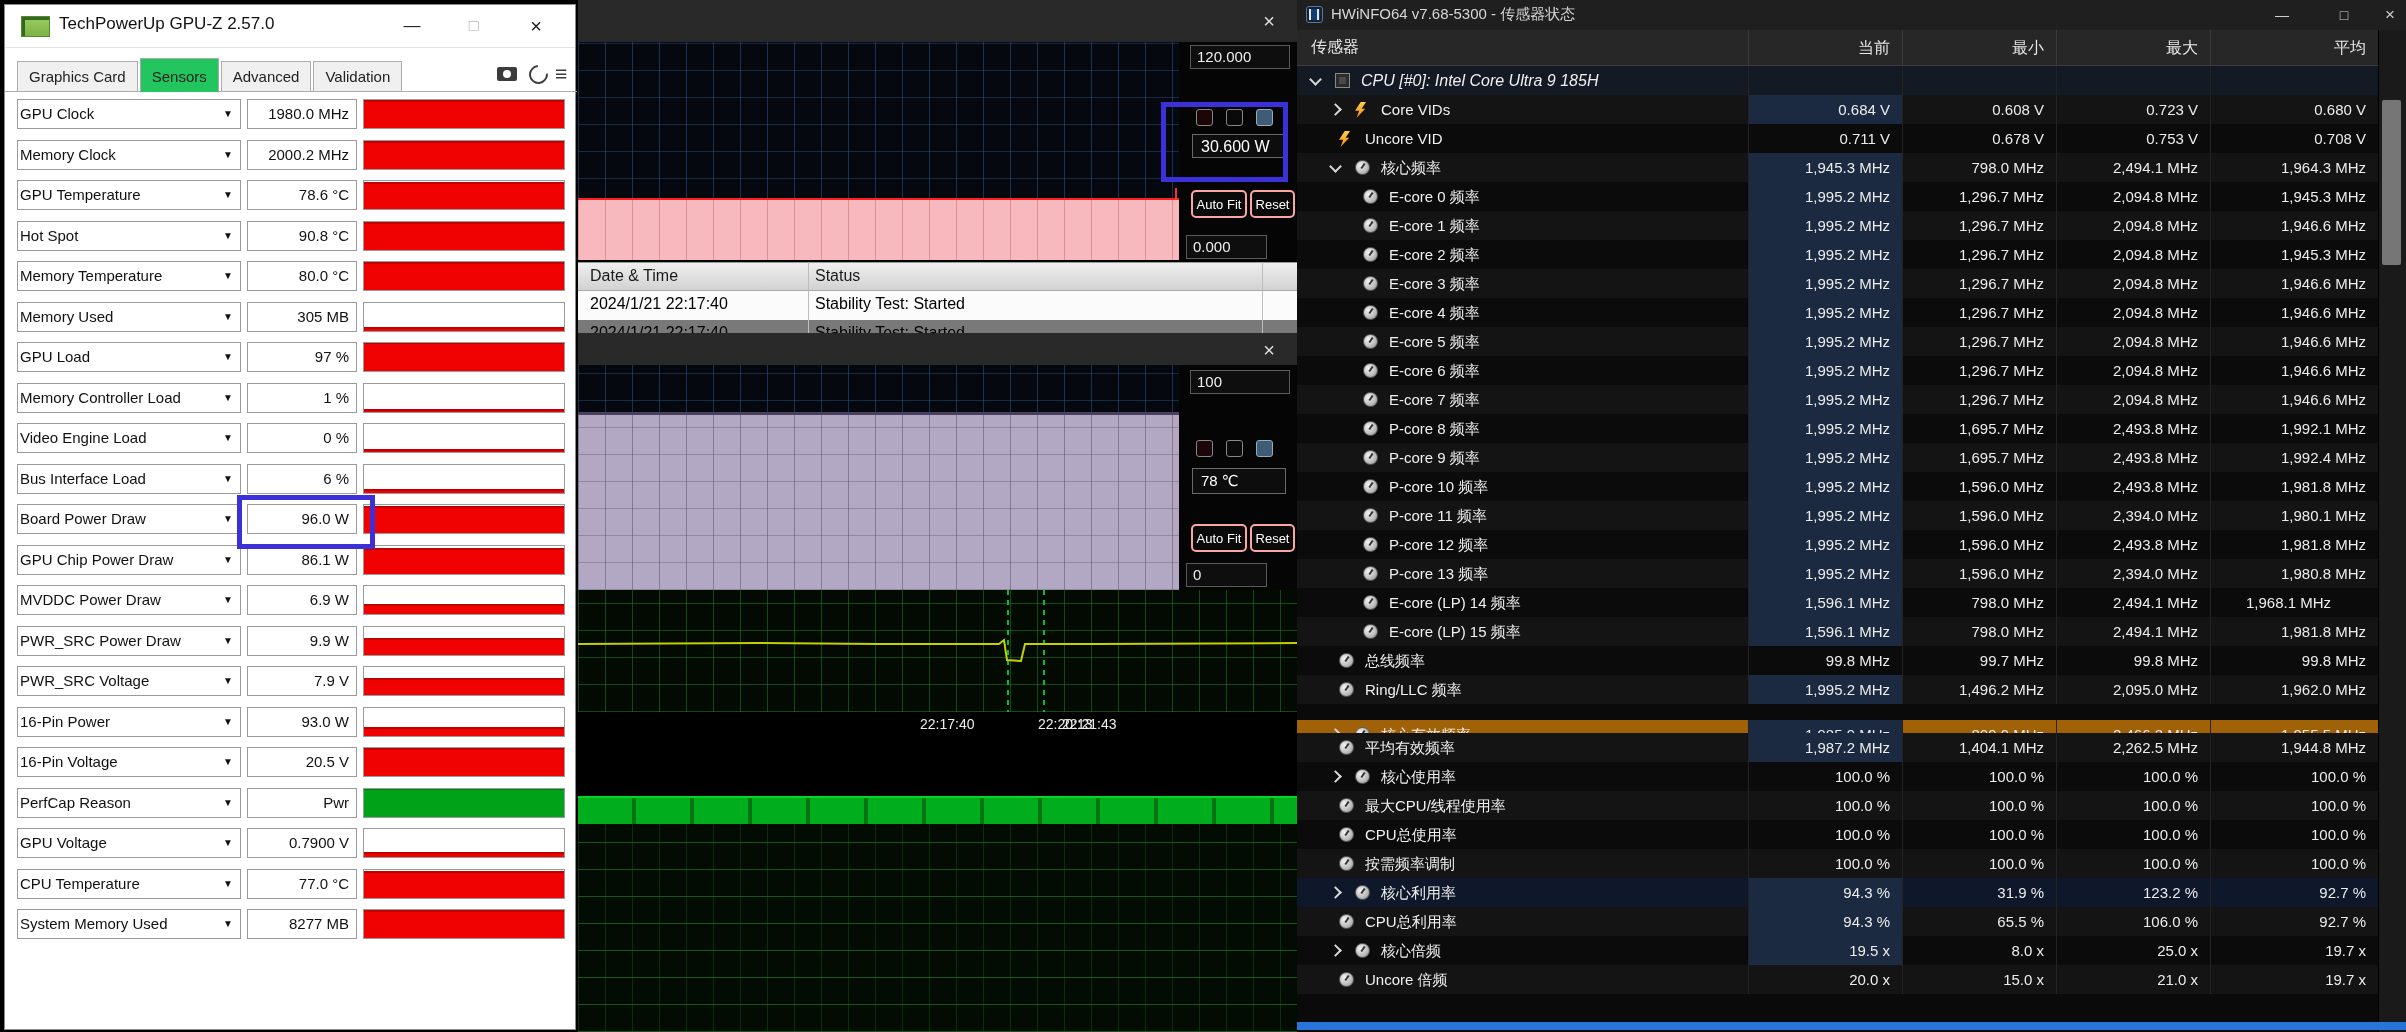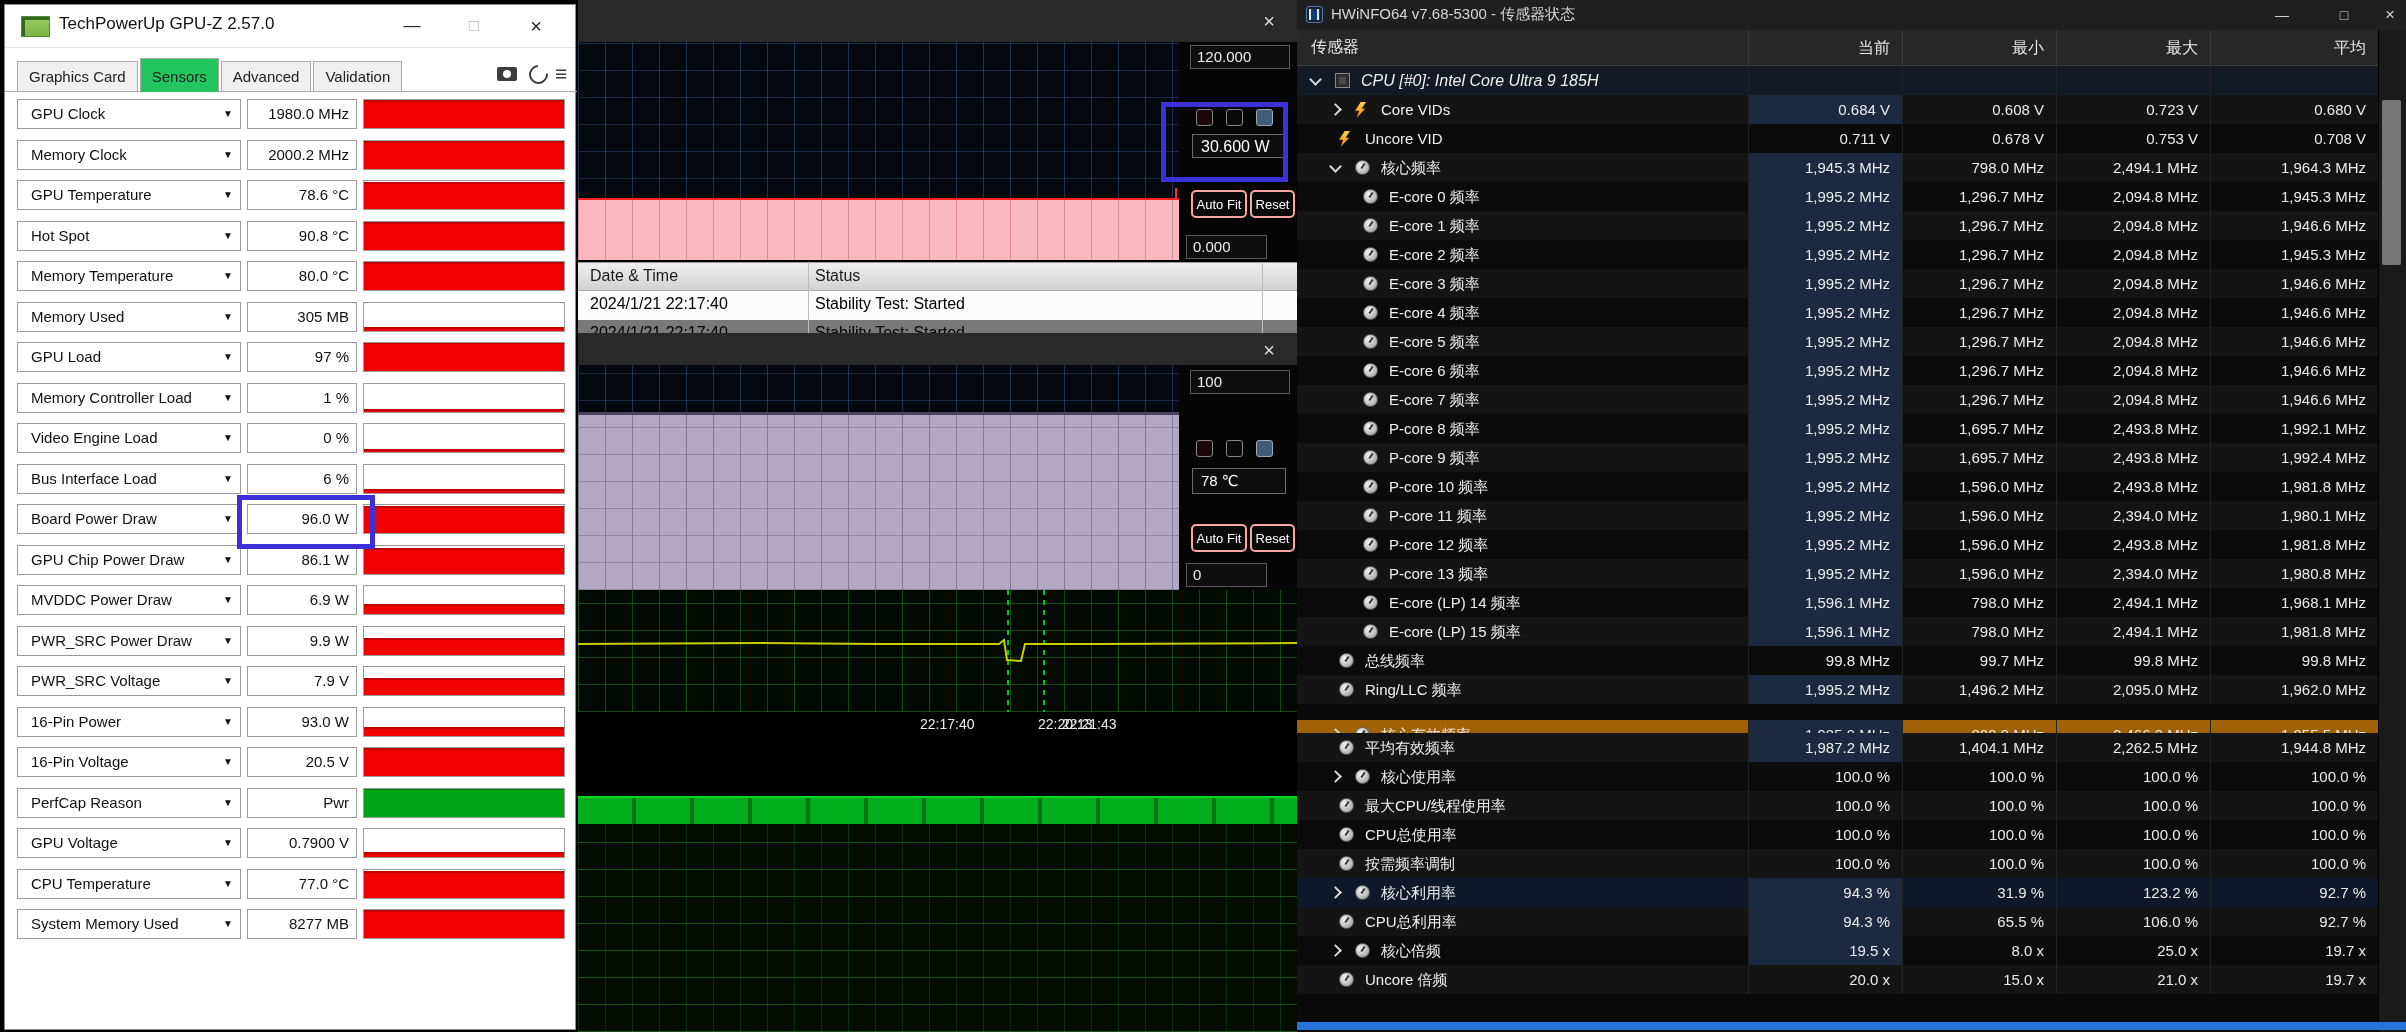--- a/index.html
+++ b/index.html
@@ -15,21 +15,21 @@
   .gz-btn{width:26px;height:26px;top:8px;text-align:center;line-height:26px;font-size:17px;color:#222;}
   .gz-tabs{left:12px;top:50px;height:37px;display:flex;align-items:flex-end;}
   .gz-tab{padding:6px 11px 7px 11px;font-size:15px;color:#222;background:#f0f0f0;border:1px solid #acacac;border-bottom:none;margin-right:2px;}
   .gz-tab.active{background:#22c55e;padding-top:9px;position:relative;z-index:2;border-bottom:1px solid #fff;margin-bottom:-1px;}
   .gz-tabline{left:0;top:86px;width:572px;height:1px;background:#acacac;}
   .gz-cam{left:492px;top:62px;width:20px;height:14px;background:#3c3c3c;border-radius:2px;}
   .gz-cam::after{content:"";position:absolute;left:6px;top:3px;width:8px;height:8px;border-radius:50%;background:#fff;}
   .gz-refresh{left:524px;top:60px;width:15px;height:15px;border:2px solid #3c3c3c;border-radius:50%;border-top-color:transparent;transform:rotate(40deg);}
   .gz-menu{left:550px;top:57px;font-size:21px;color:#3c3c3c;}
   .gz-row{left:0;top:0;width:572px;height:31px;}
-  .gz-label{left:12px;top:0;width:224px;height:30px;background:#fff;border:1px solid #9b9b9b;box-sizing:border-box;font-size:15px;color:#111;line-height:28px;padding-left:13px;}
+  .gz-label{left:12px;top:0;width:224px;height:30px;background:#fff;border:1px solid #9b9b9b;box-sizing:border-box;font-size:15px;color:#111;line-height:28px;padding-left:2px;}
   .gz-caret{position:absolute;right:7px;top:0;font-size:10px;color:#111;line-height:28px;}
   .gz-val{left:242px;top:0;width:110px;height:30px;background:#fff;border:1px solid #9b9b9b;box-sizing:border-box;font-size:15px;color:#111;line-height:28px;text-align:right;padding-right:7px;}
   .gz-spark{left:358px;top:0;width:202px;height:30px;background:#fff;border:1px solid #9b9b9b;box-sizing:border-box;overflow:hidden;}
   .gz-fill{position:absolute;left:0;right:0;bottom:0;}
   #gz-bluebox{left:232px;top:490px;width:138px;height:54px;border:5px solid #3c31d8;box-sizing:border-box;z-index:5;}
 
   
   #mid{left:578px;top:0;width:719px;height:1032px;background:#000;}
   .mid-titlebar{left:0;width:719px;height:42px;background:#292929;}
   .mid-close{width:26px;height:26px;text-align:center;line-height:26px;font-size:20px;color:#dedede;}
@@ -487,21 +487,21 @@
           <div class="hw-cell" style="left: 605px; width: 154px;">1,596.0 MHz</div>
           <div class="hw-cell" style="left: 759px; width: 154px;">2,394.0 MHz</div>
           <div class="hw-cell" style="left: 913px; width: 168px;">1,980.8 MHz</div>
         </div>
         <div class="hw-row" style="top: 522px; background: rgb(11, 11, 11);">
           <span class="icon-gauge" style="left: 66px;"></span>
           <span class="hw-label" style="left: 92px;">E-core (LP) 14 频率</span>
           <div class="hw-cell" style="left: 451px; width: 154px; background: rgb(27, 42, 64);">1,596.1 MHz</div>
           <div class="hw-cell" style="left: 605px; width: 154px;">798.0 MHz</div>
           <div class="hw-cell" style="left: 759px; width: 154px;">2,494.1 MHz</div>
-          <div class="hw-cell" style="left: 913px; width: 168px;">1,968.1 MHz</div>
+          <div class="hw-cell" style="left: 913px; width: 168px; text-align: center;">1,968.1 MHz</div>
         </div>
         <div class="hw-row" style="top: 551px; background: rgb(20, 20, 20);">
           <span class="icon-gauge" style="left: 66px;"></span>
           <span class="hw-label" style="left: 92px;">E-core (LP) 15 频率</span>
           <div class="hw-cell" style="left: 451px; width: 154px; background: rgb(27, 42, 64);">1,596.1 MHz</div>
           <div class="hw-cell" style="left: 605px; width: 154px;">798.0 MHz</div>
           <div class="hw-cell" style="left: 759px; width: 154px;">2,494.1 MHz</div>
           <div class="hw-cell" style="left: 913px; width: 168px;">1,981.8 MHz</div>
         </div>
         <div class="hw-row" style="top: 580px; background: rgb(11, 11, 11);">

